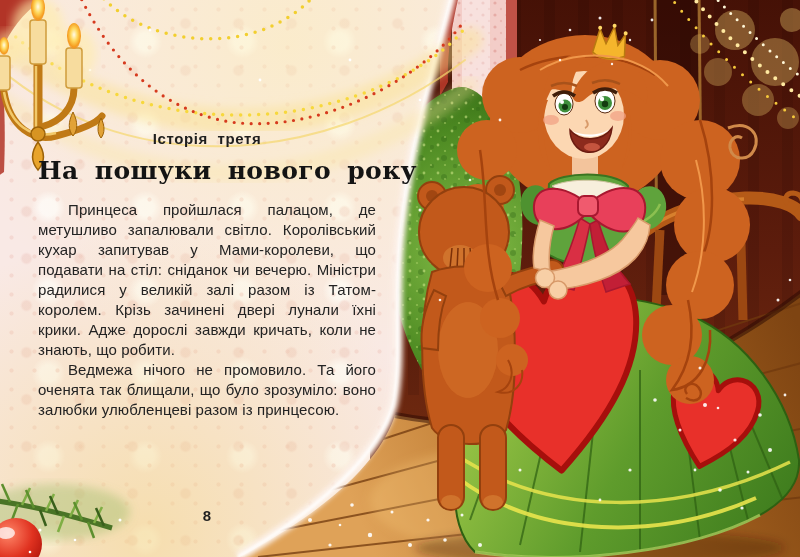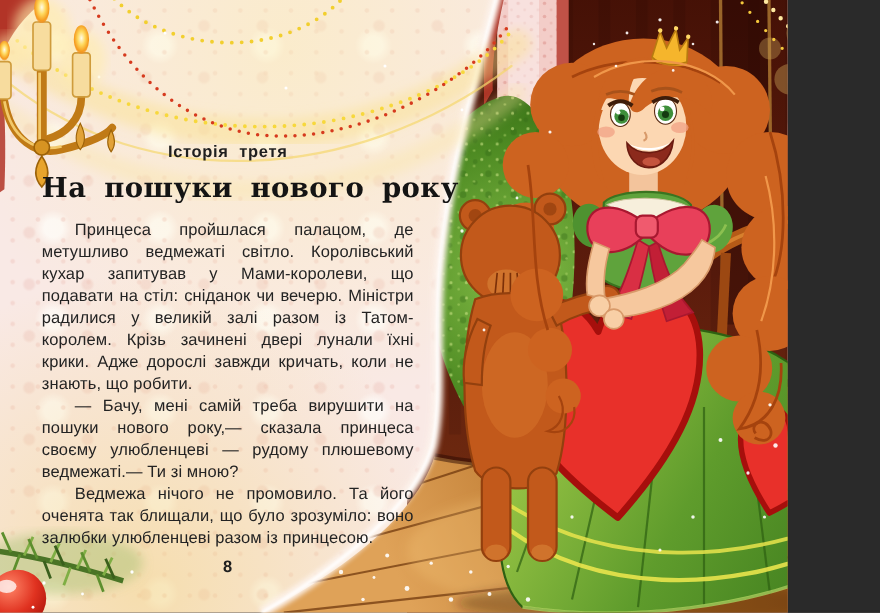--- a/index.html
+++ b/index.html
@@ -1,17 +1,17 @@
 <!DOCTYPE html>
 <html lang="uk"><head>
 <meta charset="utf-8">
 <style>
   html,body{margin:0;padding:0;background:#2a2a2a;}
   .stage{
-    position:relative;width:716px;height:557px;overflow:hidden;
+    position:relative;width:800px;height:557px;overflow:hidden;
     font-family:"Liberation Sans",sans-serif;
     background-color:#f9e9e5;
     background-image:
       radial-gradient(circle at 18% 96%, rgba(243,212,128,.55) 0%, rgba(243,212,128,0) 36%),
       radial-gradient(ellipse at 36% 8%, rgba(252,238,178,.5) 0%, rgba(252,238,178,0) 46%),
       radial-gradient(circle, rgba(239,199,192,.5) 1.5px, transparent 2.6px),
       radial-gradient(circle, rgba(236,193,186,.4) 4px, transparent 6.5px),
       radial-gradient(circle, rgba(255,255,255,.75) 8px, transparent 17px);
     background-size:100% 100%,100% 100%,23px 19px,53px 47px,97px 83px;
   }
@@ -405,20 +405,19 @@
         <circle cx="30" cy="552" r="1.3" fill="#fff"></circle>
       <circle cx="120" cy="520" r="1.5" fill="#fff"></circle>
         <circle cx="75" cy="540" r="1.3" fill="#fff"></circle>
     </g>
   </svg>
 
   <div class="text-col">
     <div class="story-label">Історія третя</div>
     <h1 class="title" style="margin:9px 0 0 0;">На пошуки нового року</h1>
     <div class="body-text">
-      <p>Принцеса пройшлася палацом, де метушливо ведмежаті світло. Королівський кухар запитував у Мами-королеви, що подавати на стіл: сніданок чи вечерю. Міністри радилися у великій залі разом із Татом-королем. Крізь зачинені двері лунали їхні крики. Адже дорослі завжди кричать, коли не знають, що робити.</p>
-      <p>— Бачу, мені самій треба вирушити на пошуки нового року,— сказала принцеса своєму улюбленцеві — рудому плюшевому ведмежаті.— Ти зі мною?</p>
+      <p>Принцеса пройшлася палацом, де метушливо запалювали світло. Королівський кухар запитував у Мами-королеви, що подавати на стіл: сніданок чи вечерю. Міністри радилися у великій залі разом із Татом-королем. Крізь зачинені двері лунали їхні крики. Адже дорослі завжди кричать, коли не знають, що робити.</p>
       <p>Ведмежа нічого не промовило. Та його оченята так блищали, що було зрозуміло: воно залюбки улюбленцеві разом із принцесою.</p>
     </div>
   </div>
   <div class="page-num">8</div>
 
 </div>
 
 </body></html>

